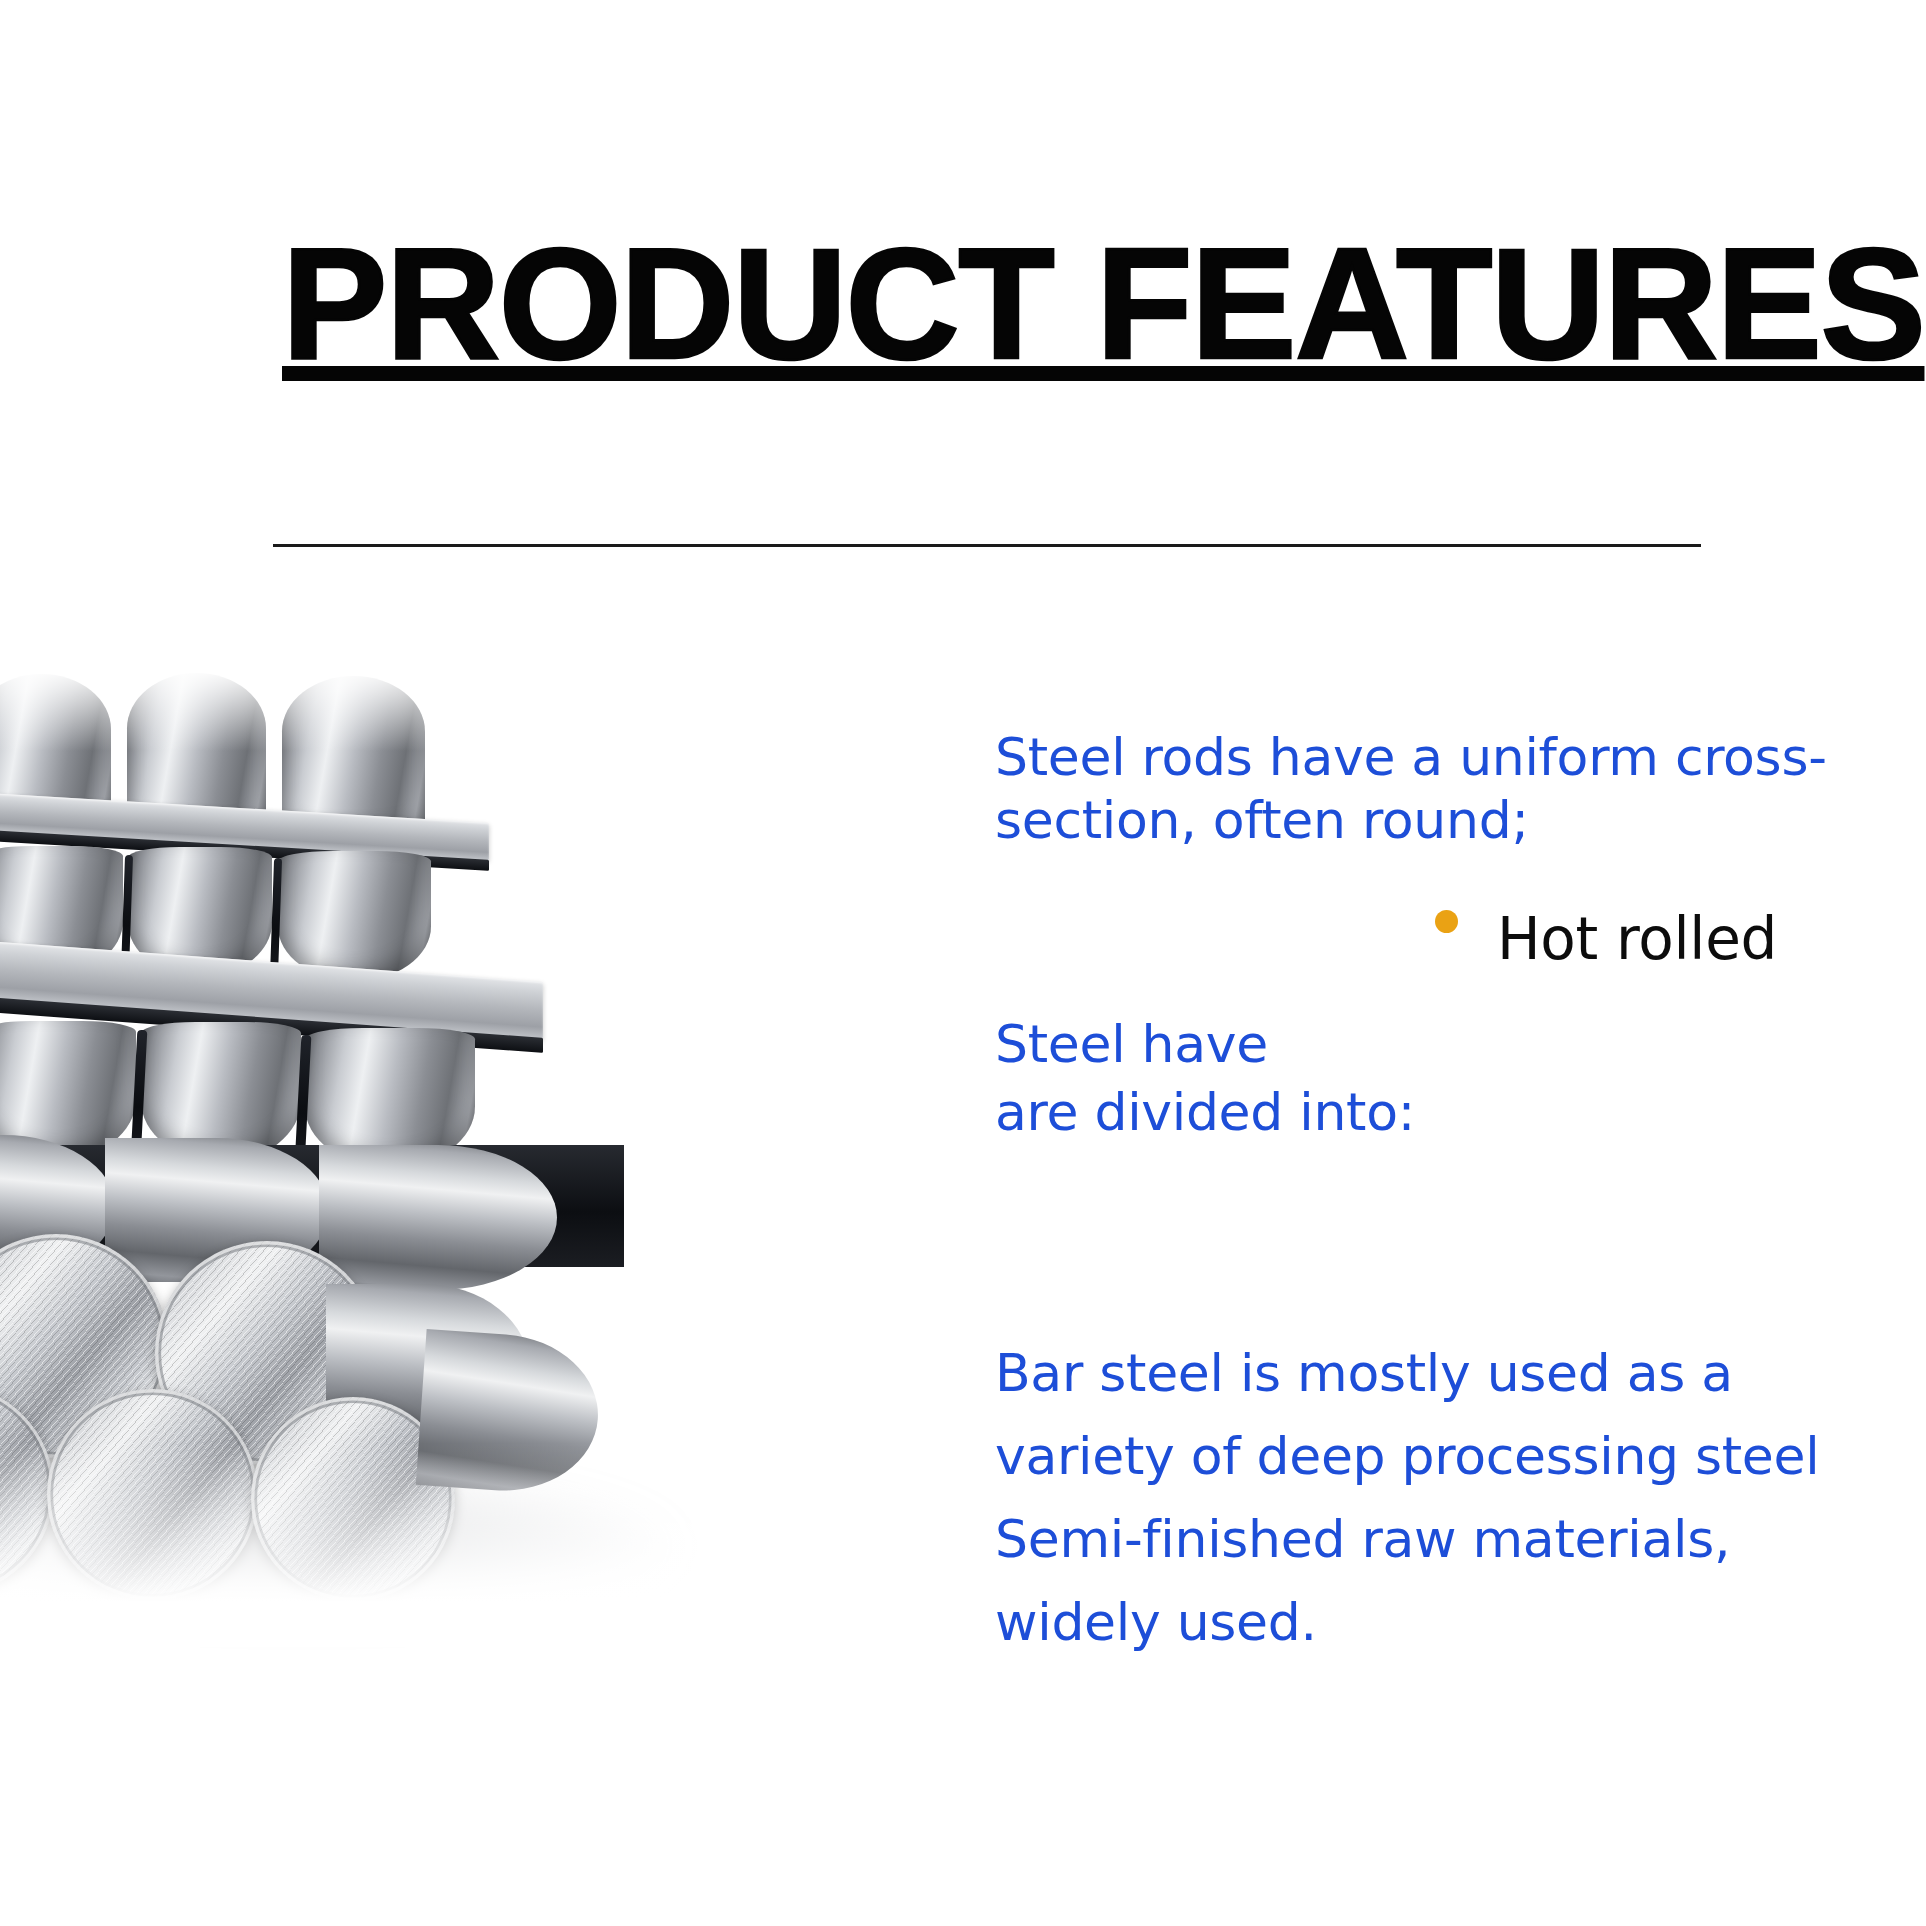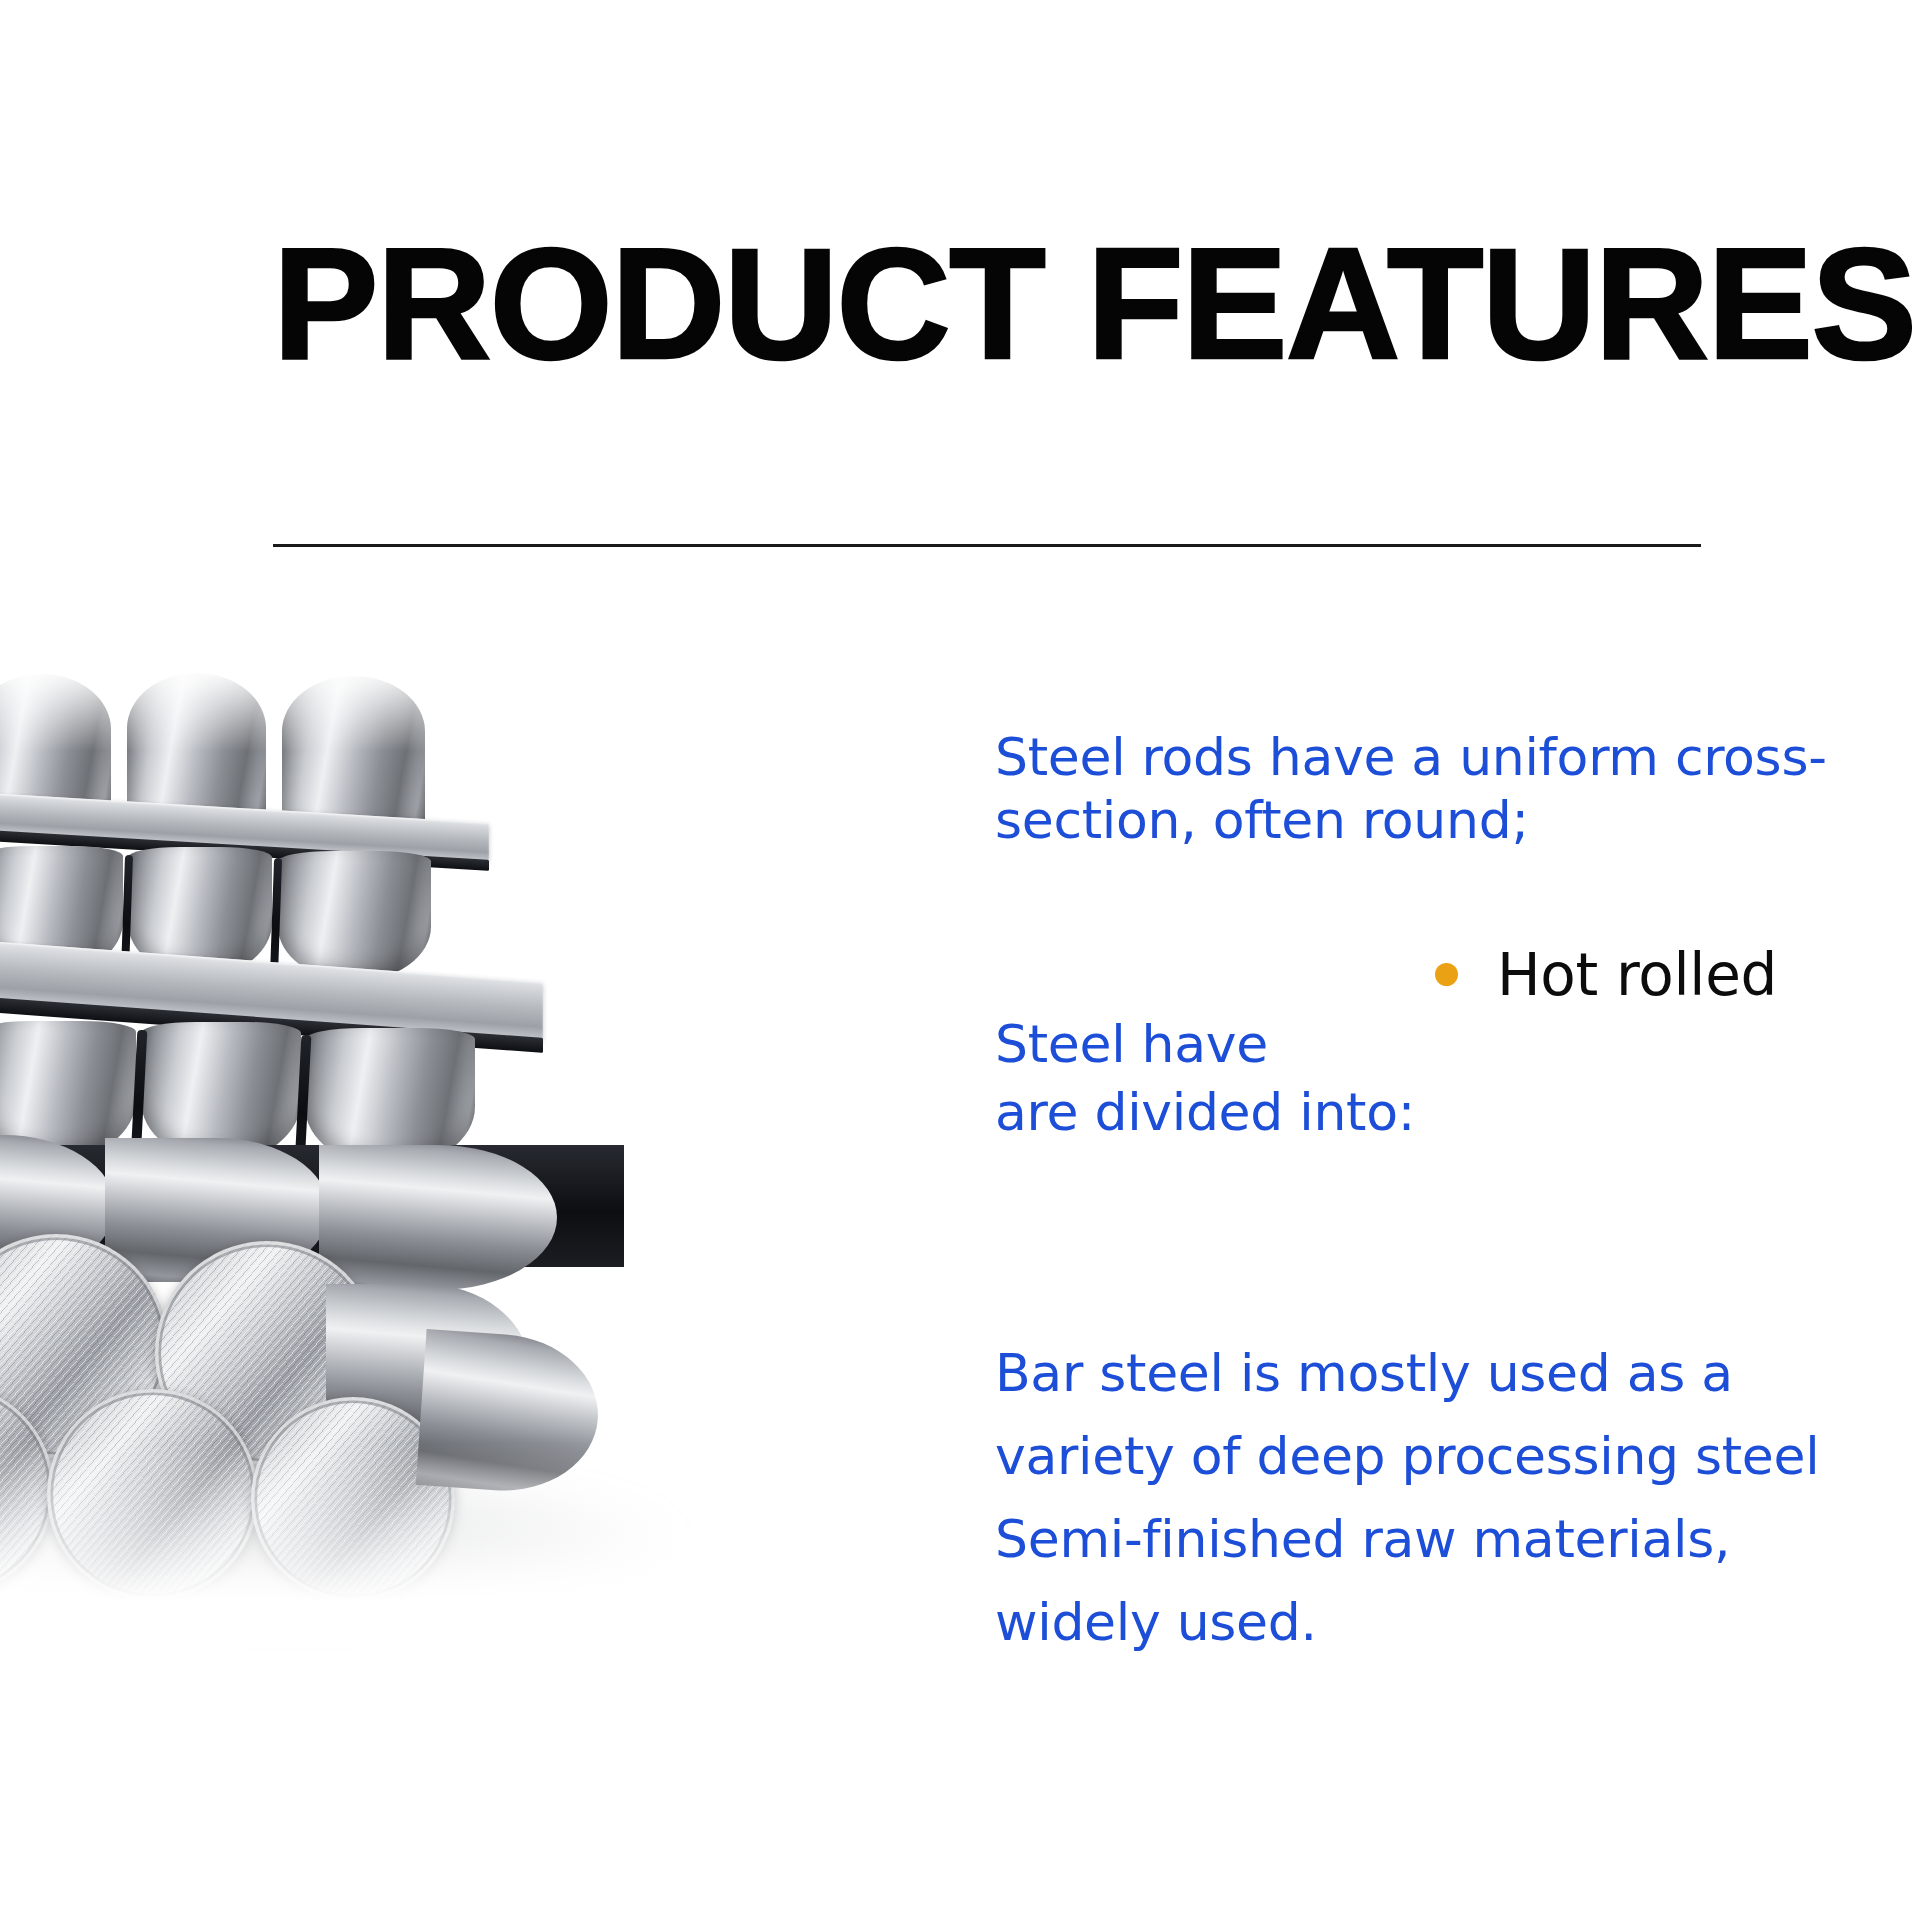--- a/index.html
+++ b/index.html
@@ -7,29 +7,30 @@
   body {
     width:1926px; height:1926px;
     position:relative; overflow:hidden;
     font-family:"DejaVu Sans", sans-serif;
     background:#ffffff;
   }
 
   
   #page-title {
     position:absolute;
-    left:273px; top:224px;
+    left:282px; top:224px;
     width:1454px;
     font-family:"Liberation Sans", sans-serif;
     font-weight:bold;
     font-size:158px;
     line-height:158px;
     letter-spacing:-1.4px;
     color:#050505;
     white-space:nowrap;
+    text-decoration:underline;
     -webkit-text-stroke:2.7px #050505;
   }
   #title-rule {
     position:absolute;
     left:273px; top:544px;
     width:1428px; height:2.7px;
     background:#1a1a1a;
   }
 
   
@@ -55,21 +56,20 @@
   #bullet-list {
     position:absolute;
     left:1435px; top:910px;
     width:476px;
     list-style:none;
   }
   #bullet-list .bullet-item {
     position:relative;
     height:129px;
     display:flex;
-    align-items:center;
   }
   #bullet-list .bullet-dot {
     width:23px; height:23px;
     border-radius:50%;
     flex:0 0 23px;
     margin-right:39px;
   }
   #bullet-list .bullet-label {
     font-family:"DejaVu Sans", sans-serif;
     font-weight:400;

